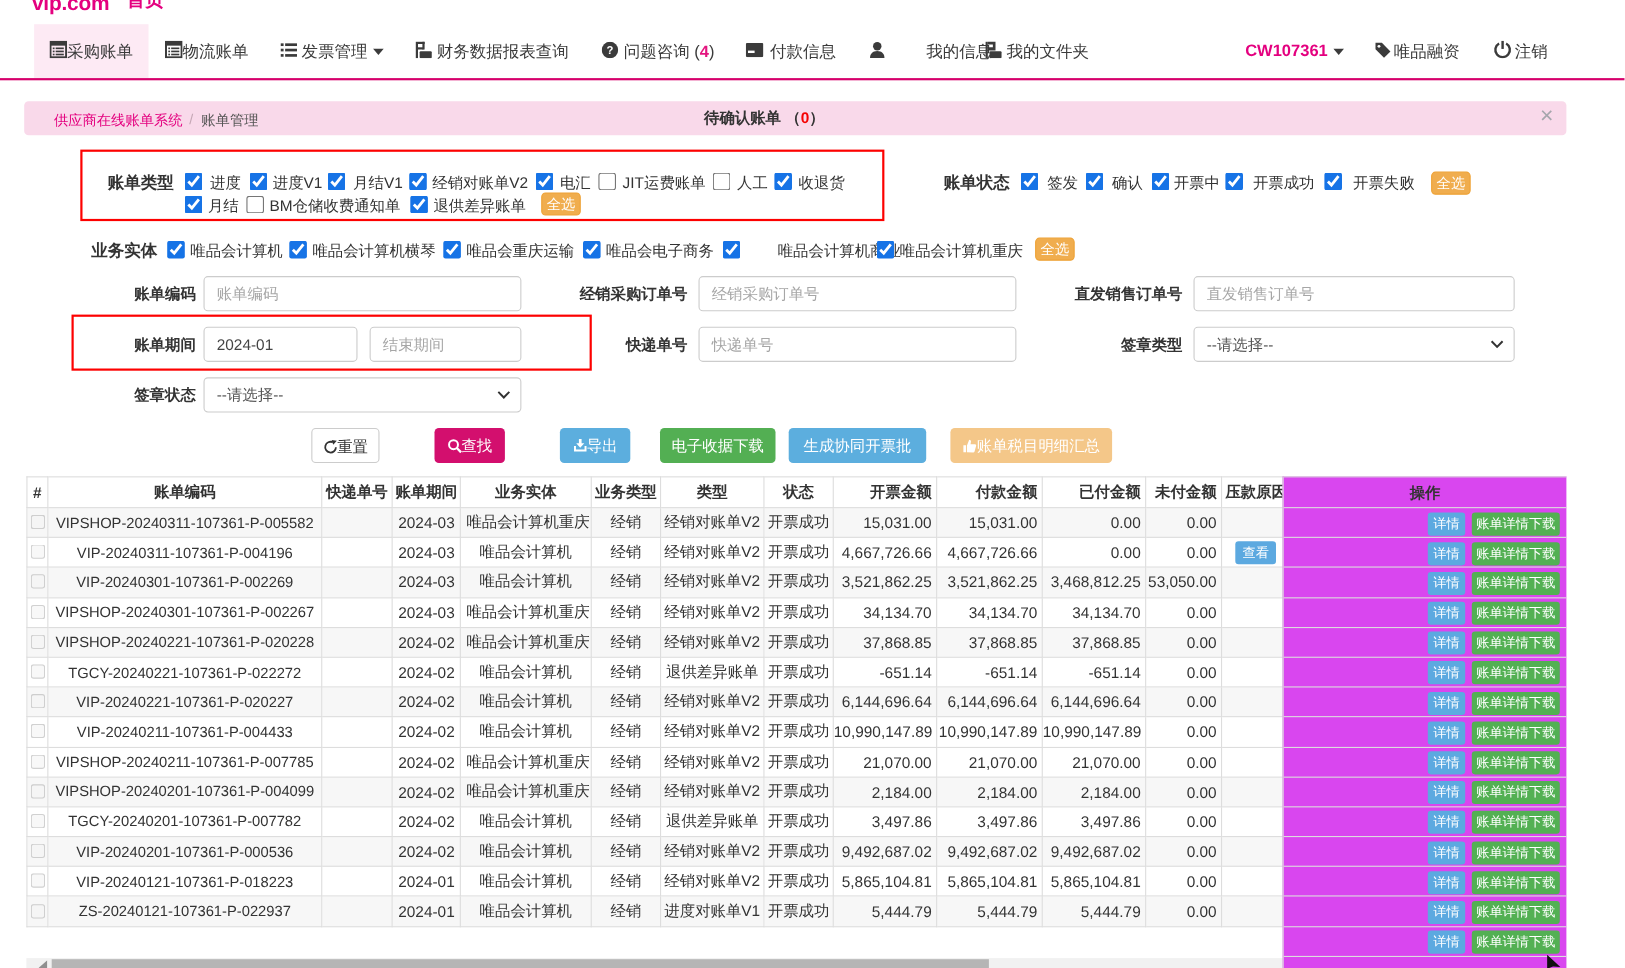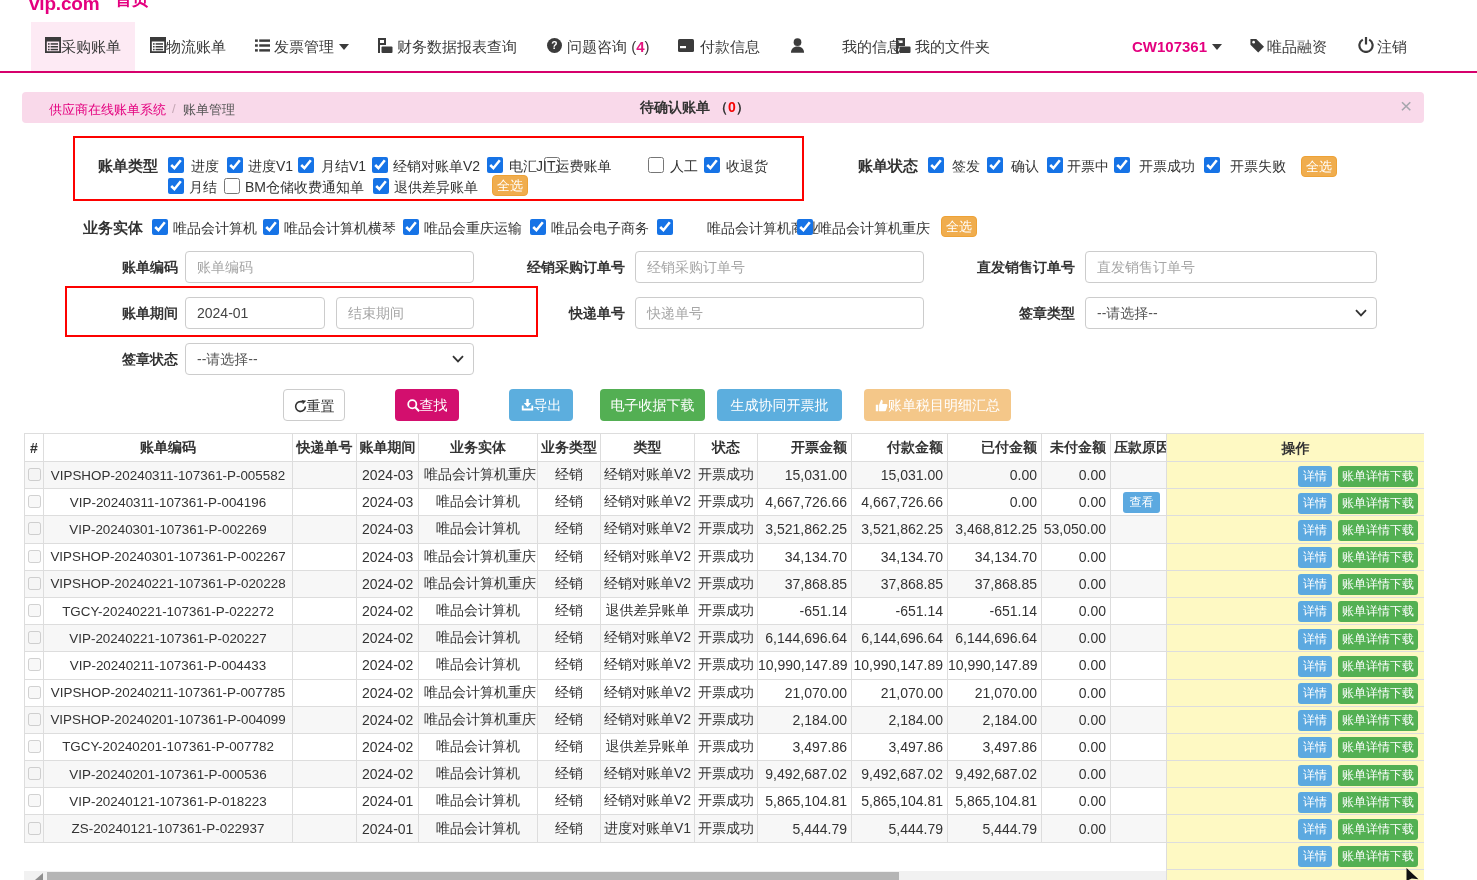--- a/index.html
+++ b/index.html
@@ -144,21 +144,21 @@
 <div class="ctext" style="left:191px;top:158px;">进度</div>
 <input class="ck" type="checkbox" checked="" style="left: 227px; top: 157px;">
 <div class="ctext" style="left:248px;top:158px;">进度V1</div>
 <input class="ck" type="checkbox" checked="" style="left: 298px; top: 157px;">
 <div class="ctext" style="left:321px;top:158px;">月结V1</div>
 <input class="ck" type="checkbox" checked="" style="left: 372px; top: 157px;">
 <div class="ctext" style="left:393px;top:158px;">经销对账单V2</div>
 <input class="ck" type="checkbox" checked="" style="left: 487px; top: 157px;">
 <div class="ctext" style="left:509px;top:158px;">电汇</div>
 <input class="ck" type="checkbox" style="left: 544px; top: 157px;">
-<div class="ctext" style="left:536px;top:158px;">JIT运费账单</div>
+<div class="ctext" style="left:566px;top:158px;">JIT运费账单</div>
 <input class="ck" type="checkbox" style="left: 648px; top: 157px;">
 <div class="ctext" style="left:670px;top:158px;">人工</div>
 <input class="ck" type="checkbox" checked="" style="left: 704px; top: 157px;">
 <div class="ctext" style="left:726px;top:158px;">收退货</div>
 <input class="ck" type="checkbox" checked="" style="left: 168px; top: 178px;">
 <div class="ctext" style="left:189px;top:179px;">月结</div>
 <input class="ck" type="checkbox" style="left: 224px; top: 178px;">
 <div class="ctext" style="left:245px;top:179px;">BM仓储收费通知单</div>
 <input class="ck" type="checkbox" checked="" style="left: 373px; top: 178px;">
 <div class="ctext" style="left:394px;top:179px;">退供差异账单</div>
@@ -482,21 +482,21 @@
       </tr>
 </tbody>
   </table>
 
 <div class="ab" style="left:24px;top:871px;width:1400px;height:9px;background:#f1f1f1;"></div>
 <svg class="ab" style="left:35px;top:873px;" width="8" height="7" viewBox="0 0 8 7">
     <polygon points="8,0 8,7 0,7" fill="#8f8f8f"></polygon>
   </svg>
 <div class="ab" style="left:47px;top:872px;width:852px;height:8px;background:#b5b5b5;"></div>
 
-<div class="ab" style="left:1166px;top:433px;width:258px;height:447px;background:#fef9c3;border-left:1px solid #ddd;box-sizing:border-box;">
+<div class="ab" style="left:1166px;top:433px;width:258px;height:447px;background:#d946ef;border-left:1px solid #ddd;box-sizing:border-box;">
 <div style="height:29px;line-height:29px;border-top:1px solid #ddd;border-bottom:1px solid #ddd;box-sizing:border-box;font-size:14px;font-weight:bold;color:#333;text-align:center;">操作</div>
 <div style="height:27.2px;border-bottom:1px solid #ddd;box-sizing:border-box;position:relative;">
       <div class="qbtn" style="left:131px;top:3.5px;width:34px;background:#5ca9e0;">详情</div>
       <div class="qbtn" style="left:171px;top:3.5px;width:80px;background:#53b053;">账单详情下载</div>
     </div>
 <div style="height:27.2px;border-bottom:1px solid #ddd;box-sizing:border-box;position:relative;">
       <div class="qbtn" style="left:131px;top:3.5px;width:34px;background:#5ca9e0;">详情</div>
       <div class="qbtn" style="left:171px;top:3.5px;width:80px;background:#53b053;">账单详情下载</div>
     </div>
 <div style="height:27.2px;border-bottom:1px solid #ddd;box-sizing:border-box;position:relative;">

